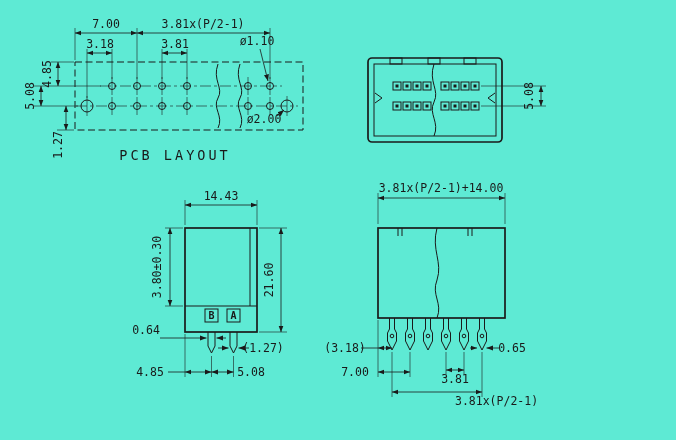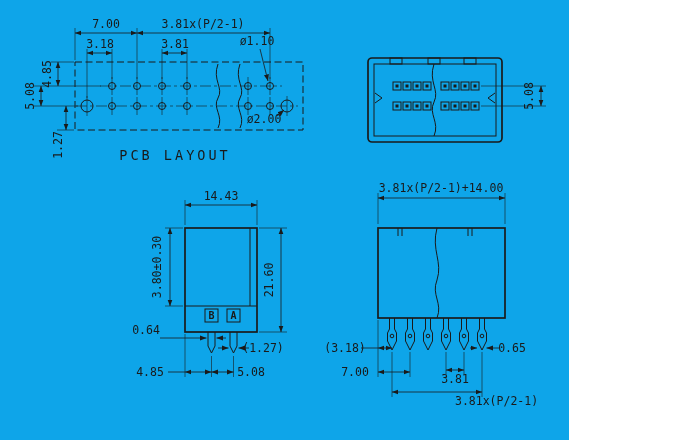--- a/index.html
+++ b/index.html
@@ -1,17 +1,17 @@
 <!DOCTYPE html>
 <html><head>
 <meta charset="utf-8">
 <style>
   *{box-sizing:border-box}
   html,body{margin:0;padding:0;background:#ffffff}
-  .sheet{position:relative;width:569px;height:440px;background:#0ea5e9;overflow:hidden}
+  .sheet{position:relative;width:676px;height:440px;background:#5eead4;overflow:hidden}
   text{font-family:"DejaVu Sans Mono",monospace;font-size:11.5px;fill:#1a1a1a;text-anchor:middle}
   text.cap{font-size:13.5px;letter-spacing:3px}
   text.sec{font-size:10px;font-weight:bold}
   .obj{fill:none;stroke:#1a1a1a;stroke-width:1.7}
   .obj2{fill:none;stroke:#1a1a1a;stroke-width:1}
   .dim{fill:none;stroke:#1a1a1a;stroke-width:0.8}
   .thin{fill:none;stroke:#1a1a1a;stroke-width:0.6}
   .dash{stroke-dasharray:7 3.5}
   .cl{stroke-dasharray:11 3 3 3}
   .arr{marker-start:url(#arr);marker-end:url(#arr)}

